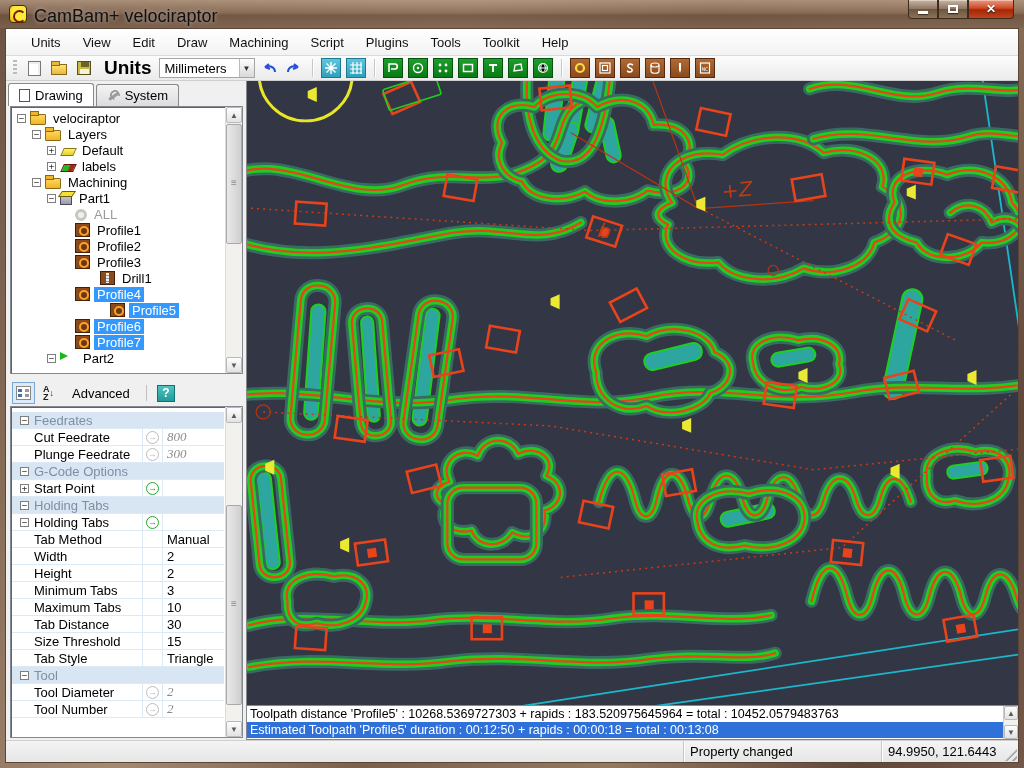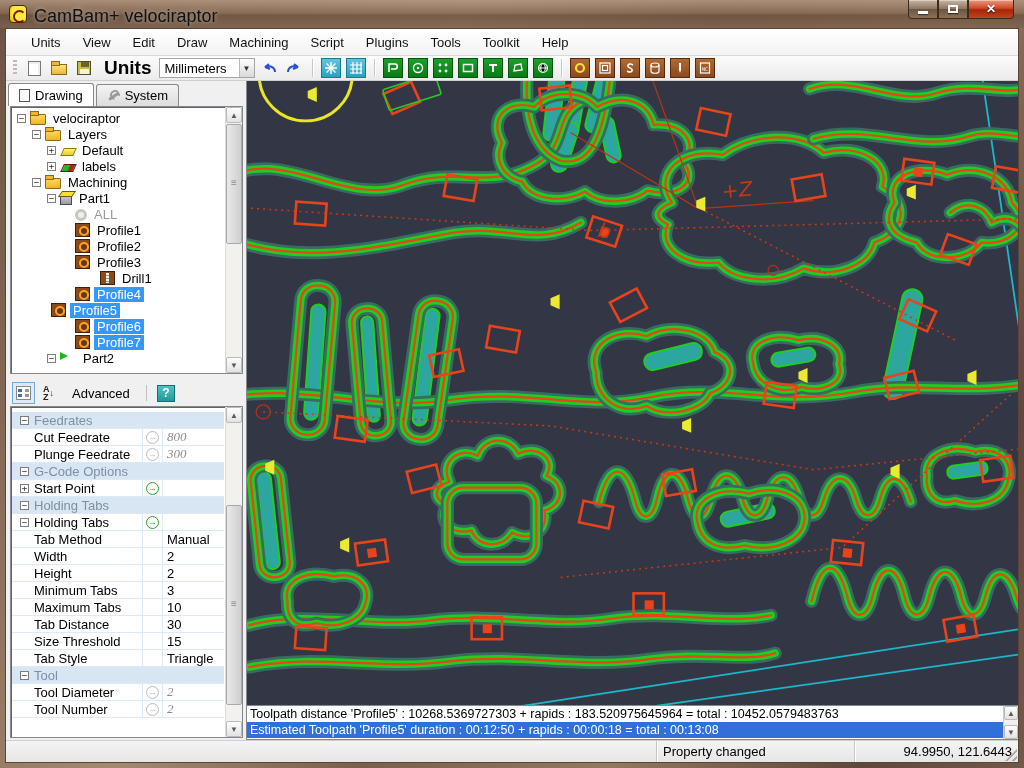--- a/index.html
+++ b/index.html
@@ -124,21 +124,21 @@
   
   .messages{position:absolute;left:240px;right:0;bottom:22px;height:35px;background:#fff;border:1px solid #828790;border-right:none;}
   .msg-row{height:16px;font-size:12.5px;display:flex;align-items:center;padding-left:3px;white-space:nowrap;overflow:hidden;color:#000;}
   .msg-row.sel{background:#2f71d9;color:#fff;}
   .msg-scroll{position:absolute;right:0;top:0;width:15px;bottom:0;background:#f2f1ee;border-left:1px solid #ccc;}
   
   .statusbar{position:absolute;left:0;right:0;bottom:0;height:22px;background:linear-gradient(#f4f4f4,#e6e6e6);border-top:1px solid #cfcfcf;display:flex;font-size:13px;}
   .sb-pane{border-right:1px solid #c6c6c6;box-shadow:1px 0 0 #fff;display:flex;align-items:center;padding:0 6px;}
   .sb-pane.one{flex:1;}
   .sb-pane.two{width:198px;}
-  .sb-pane.three{width:163px;justify-content:flex-end;border-right:none;box-shadow:none;position:relative;border-radius:10px;}
+  .sb-pane.three{width:136px;justify-content:flex-start;border-right:none;box-shadow:none;position:relative;border-radius:10px;}
   .gripcorner{position:absolute;right:1px;bottom:1px;width:12px;height:12px;
     background:repeating-linear-gradient(135deg,transparent 0 3px,#aaa 3px 5px);clip-path:polygon(100% 0,100% 100%,0 100%);}
 </style>
 </head>
 <body>
 
 <div id="stage">
 
   <div class="titlebar">
     <div class="logo"></div>
@@ -386,21 +386,21 @@
             <div class="tree-row" style="padding-left: 74px;">
     <span class="expander hidden"></span>
     <span class="ticon ticon-drill"></span>
     <span class="tlabel">Drill1</span>
   </div>
             <div class="tree-row" style="padding-left: 49px;">
     <span class="expander hidden"></span>
     <span class="ticon ticon-profile"></span>
     <span class="tlabel selected">Profile4</span>
   </div>
-            <div class="tree-row" style="padding-left: 25px;">
+            <div class="tree-row" style="padding-left: 76px; margin-left: 8px;">
     <span class="expander hidden"></span>
     <span class="ticon ticon-profile"></span>
     <span class="tlabel selected">Profile5</span>
   </div>
             <div class="tree-row" style="padding-left: 49px;">
     <span class="expander hidden"></span>
     <span class="ticon ticon-profile"></span>
     <span class="tlabel selected">Profile6</span>
   </div>
             <div class="tree-row" style="padding-left: 49px;">

